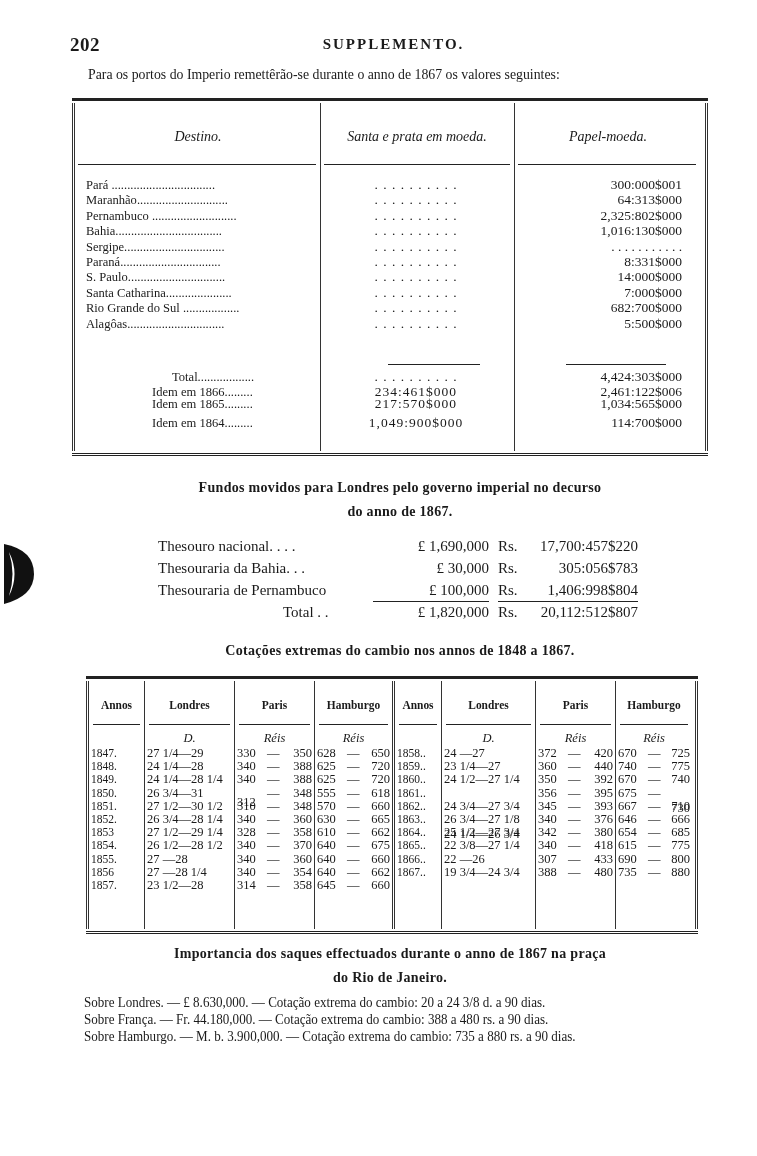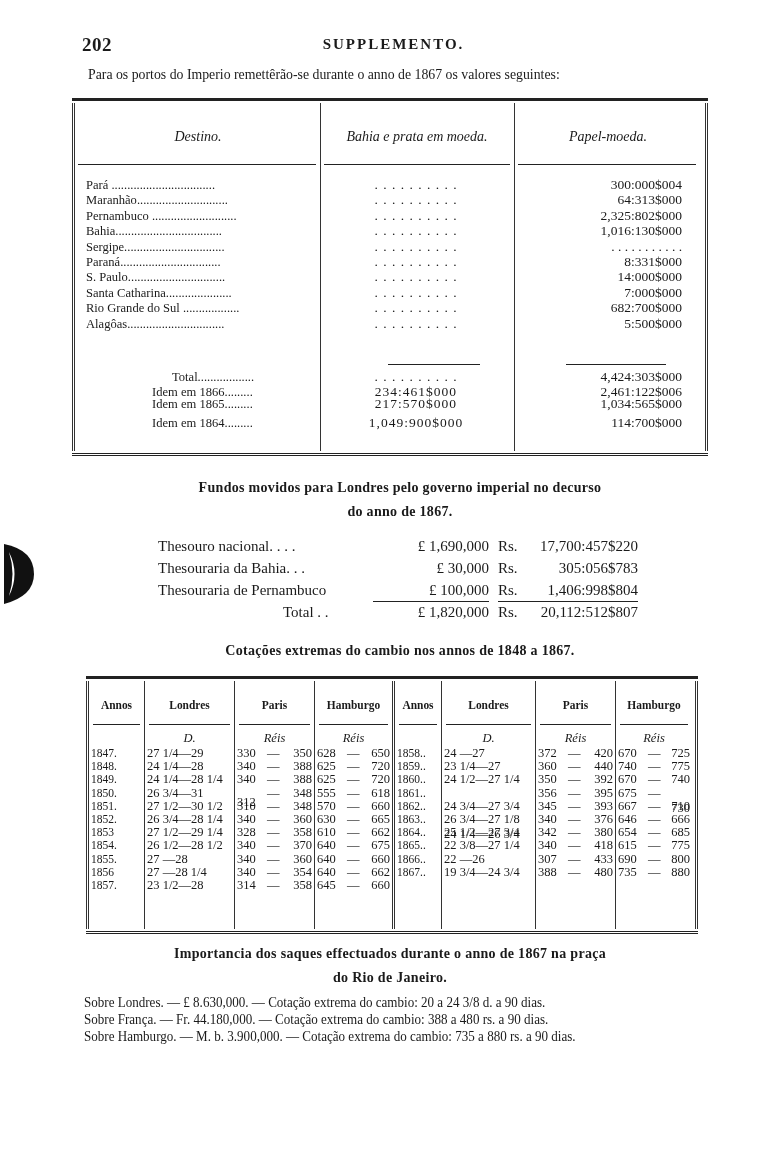--- a/index.html
+++ b/index.html
@@ -1,19 +1,19 @@
 <!DOCTYPE html>
 <html><head>
 <meta charset="utf-8">
 <style>
   html, body { margin:0; padding:0; background:#ffffff; }
   body { width:757px; height:1156px; position:relative; overflow:hidden;
          font-family:"Liberation Serif","DejaVu Serif",serif; color:#1a1a1a; }
   .abs { position:absolute; }
-  .pagenum { left:70px; top:34px; font-size:19px; font-weight:bold; letter-spacing:0.5px;margin-left:12px; }
+  .pagenum { left:70px; top:34px; font-size:19px; font-weight:bold; letter-spacing:0.5px; }
   .runhead { left:0; width:757px; top:36px; text-align:center; font-size:15px; font-weight:bold; letter-spacing:2px; padding-left:30px; box-sizing:border-box; }
   .intro { left:88px; top:66px; font-size:15px; transform:scaleX(0.92); transform-origin:left; white-space:nowrap; }
 
   
   .t1 { left:72px; top:98px; width:636px; height:358px; border-top:3px solid #222; border-bottom:3px double #222; box-sizing:border-box; }
   .t1 .frame { position:absolute; left:0; top:2px; right:0; bottom:2px; border-left:3px double #333; border-right:3px double #333; }
   .t1 .vline { position:absolute; top:2px; bottom:2px; width:1px; background:#333; }
   .t1 .hd { position:absolute; top:28px; font-style:italic; font-size:14px; text-align:center; }
   .t1 .hrule { position:absolute; top:63px; height:1px; background:#222; }
   .t1 .row { position:absolute; left:0; right:0; height:15px; font-size:13.5px; line-height:15px; white-space:nowrap; }
@@ -63,31 +63,31 @@
     <path d="M4 4 L4 64 Q34 56 34 34 Q34 10 4 4 Z" fill="#111"></path>
     <path d="M9 12 Q16 34 9 56 Q20 34 9 12 Z" fill="#fff"></path>
   </svg>
 </div>
 
 <div class="abs t1">
   <div class="frame"></div>
   <div class="vline" style="left:248px"></div>
   <div class="vline" style="left:442px"></div>
   <div class="hd" style="left:6px;width:240px">Destino.</div>
-  <div class="hd" style="left:249px;width:192px">Bahia e prata em moeda.</div>
+  <div class="hd" style="left:249px;width:192px">Santa e prata em moeda.</div>
   <div class="hd" style="left:443px;width:186px">Papel-moeda.</div>
   <div class="hrule" style="left:6px;width:238px"></div>
   <div class="hrule" style="left:252px;width:186px"></div>
   <div class="hrule" style="left:446px;width:178px"></div>
 
   <div id="t1rows">
       <div class="row" style="top: 76px;">
         <span class="c1">Pará .................................</span>
         <span class="c2">. . . . . . . . . .</span>
-        <span class="c3">300:000$004</span>
+        <span class="c3">300:000$001</span>
       </div>
       <div class="row" style="top: 91.4px;">
         <span class="c1">Maranhão.............................</span>
         <span class="c2">. . . . . . . . . .</span>
         <span class="c3">64:313$000</span>
       </div>
       <div class="row" style="top: 106.8px;">
         <span class="c1">Pernambuco ...........................</span>
         <span class="c2">. . . . . . . . . .</span>
         <span class="c3">2,325:802$000</span>

